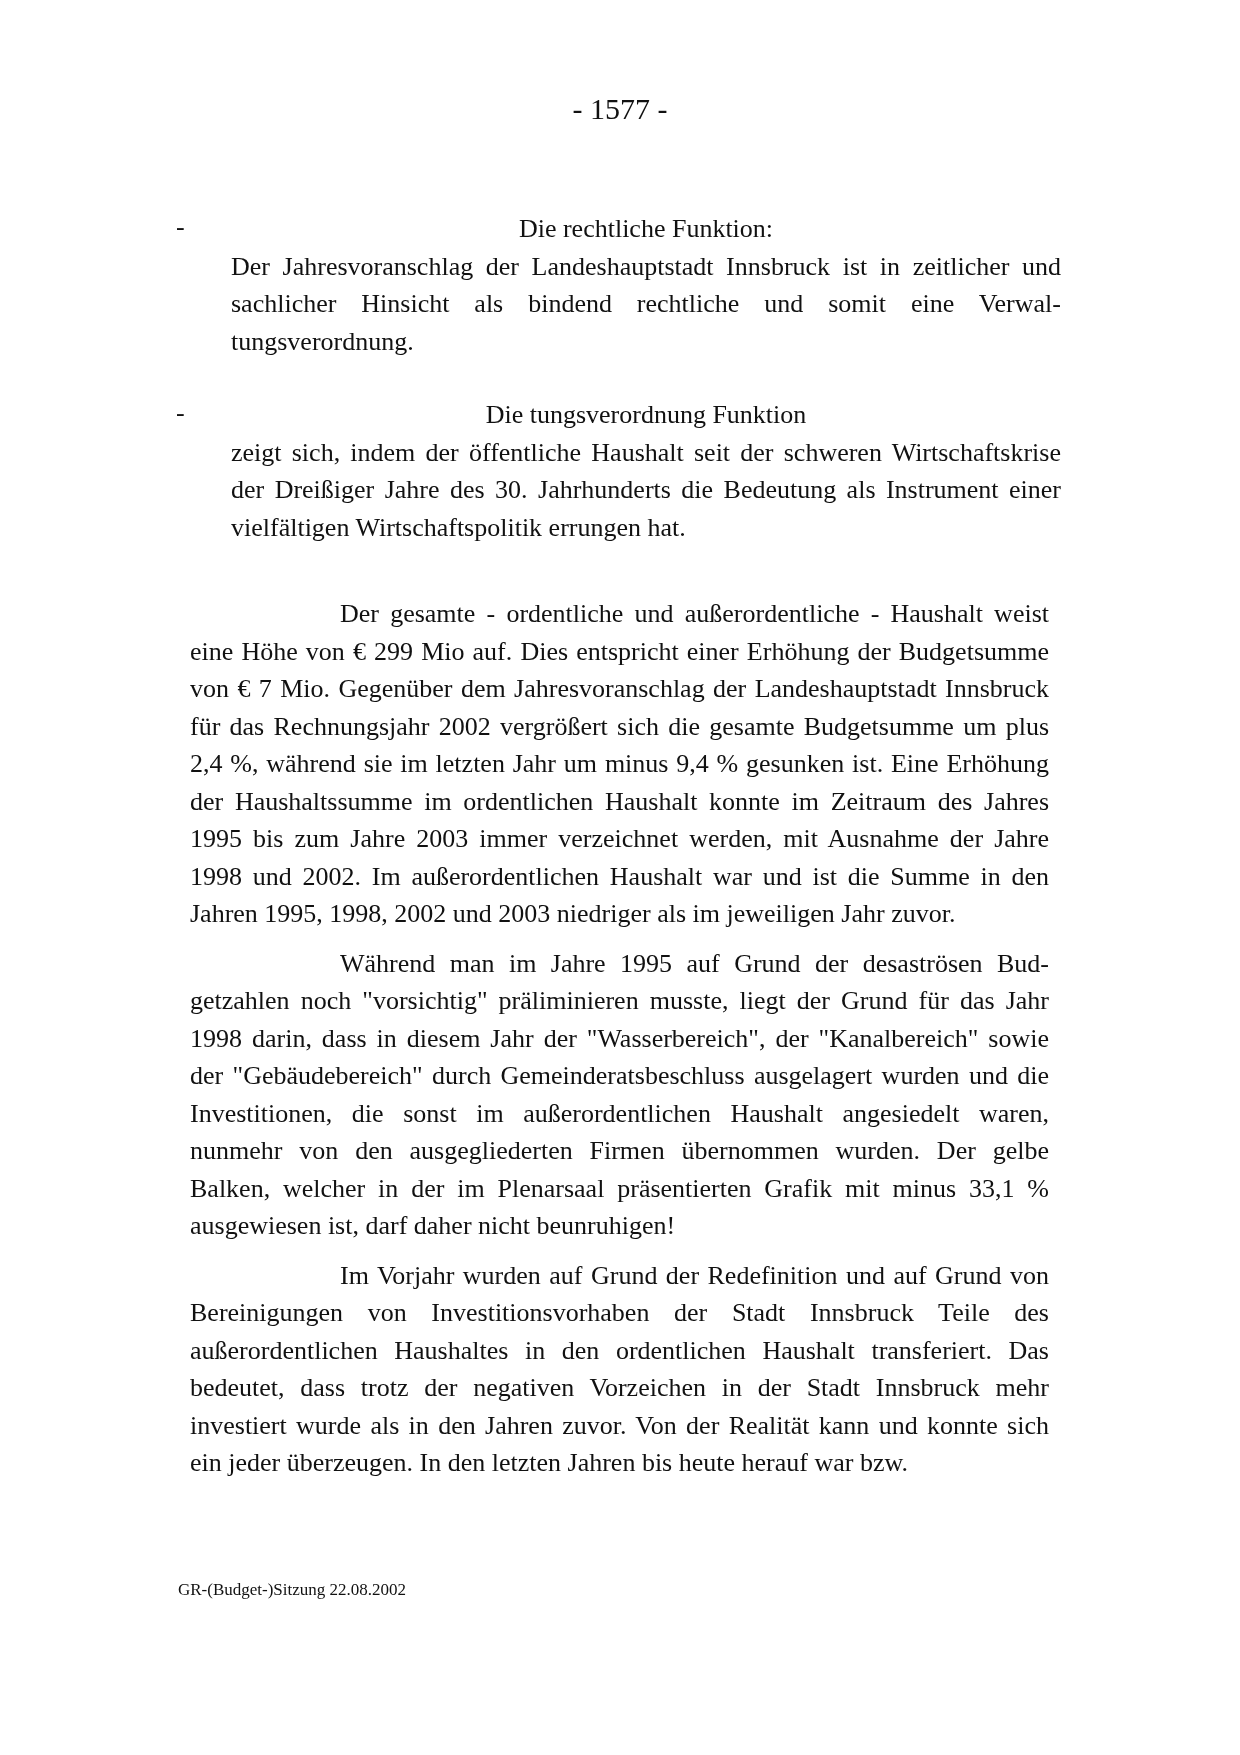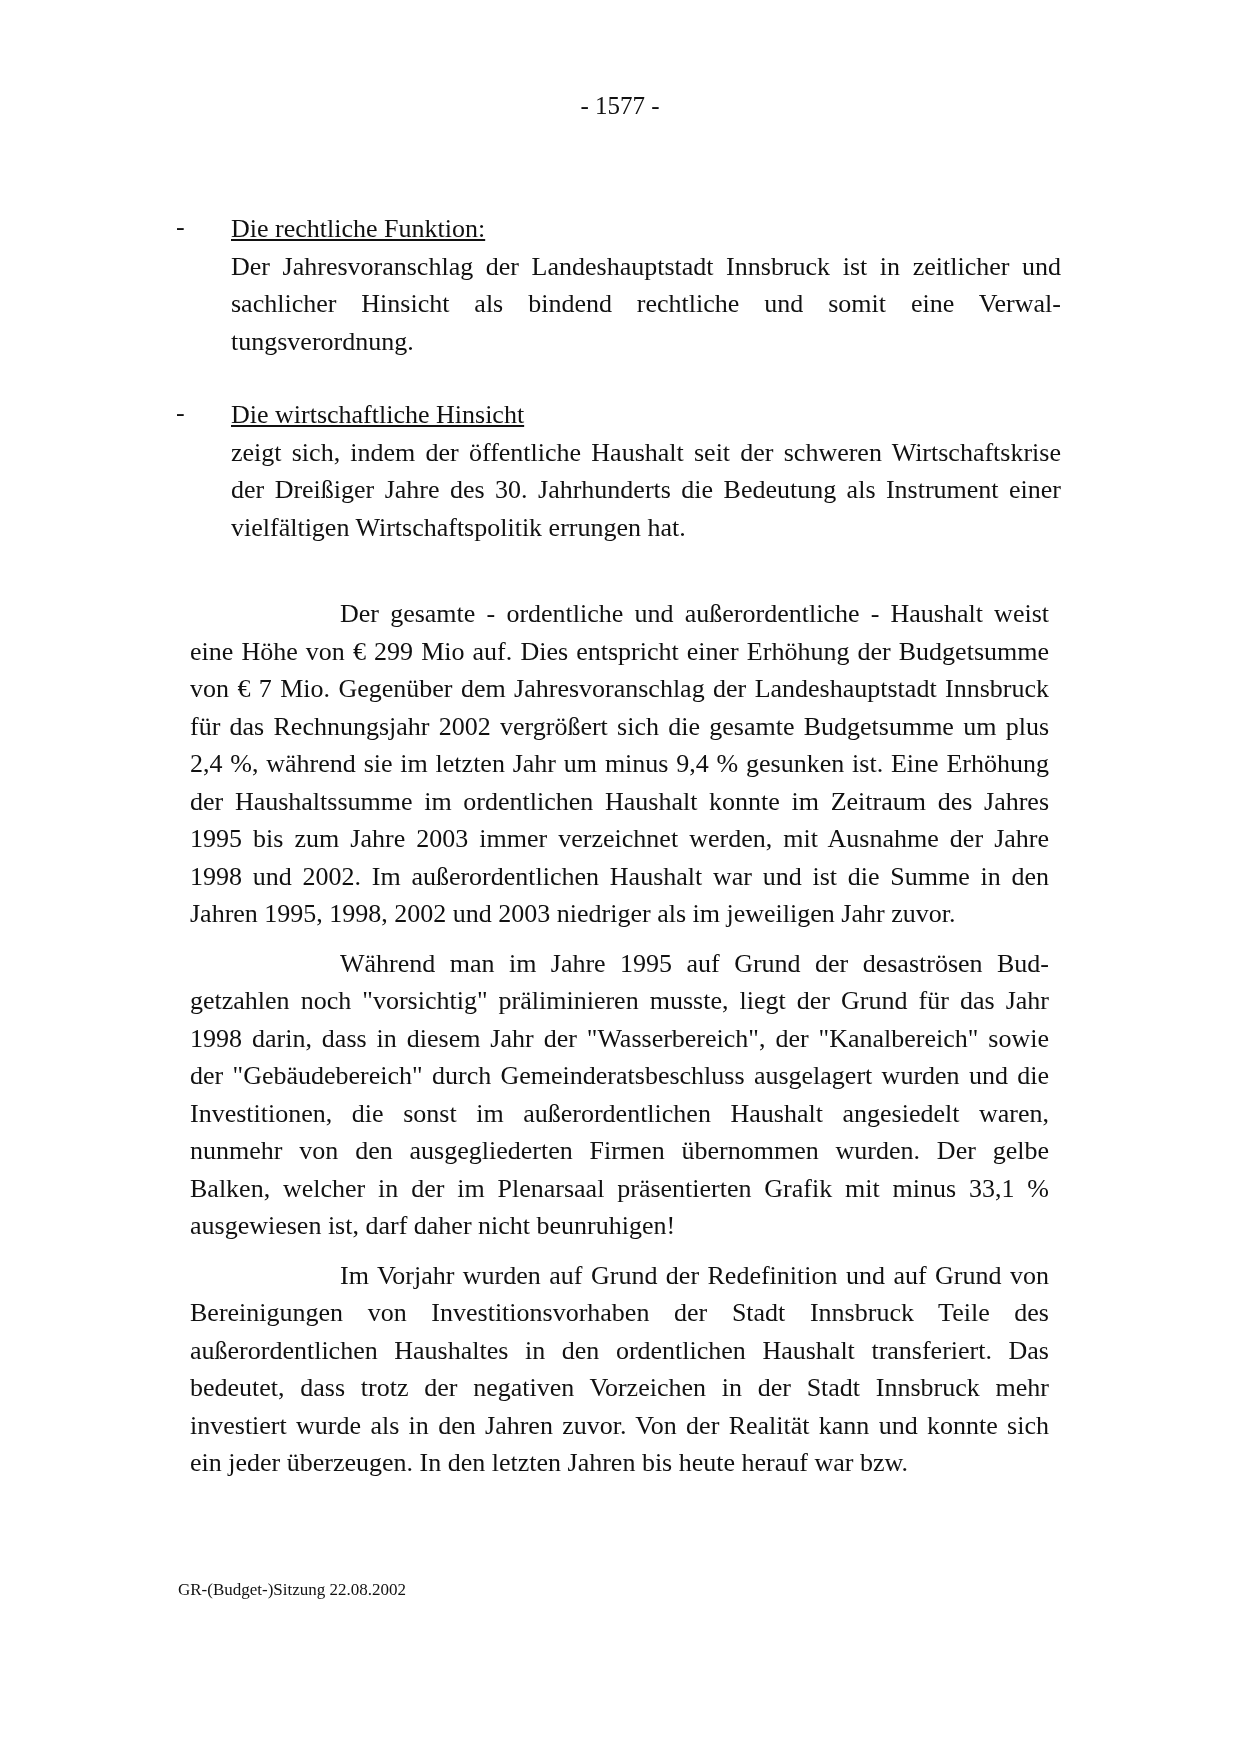--- a/index.html
+++ b/index.html
@@ -1,40 +1,40 @@
 <!DOCTYPE html>
 <html><head>
 <meta charset="utf-8">
 <style>
   html, body { margin:0; padding:0; background:#ffffff; }
   body { width:1240px; height:1755px; position:relative; overflow:hidden;
          font-family:"Liberation Serif", "DejaVu Serif", serif; color:#111; }
-  .page-num { position:absolute; top:92px; left:0; width:1240px; text-align:center; font-size:25px; }
+  .page-num { position:absolute; top:92px; left:0; width:1240px; text-align:center; font-size:30px; }
   .bullet { position:absolute; left:176px; font-size:26px; }
   .item { position:absolute; left:231px; width:830px; font-size:26px; line-height:37.5px; }
-  .item .head { text-decoration:underline; display:block; }
+  .item .head { display:block;text-align:center; }
   .just { text-align:justify; text-align-last:left; }
   .para { position:absolute; left:178px; width:883px; font-size:26px; line-height:37.5px; text-align:justify; }
   .para p { margin:12px; text-indent:150px; }
   .footer { position:absolute; left:178px; top:1580px; font-size:17px; }
 </style>
 </head>
 <body>
 
 <div class="page-num">- 1577 -</div>
 
 <div class="bullet" style="top:212px">-</div>
 <div class="item" style="top:210px">
   <span class="head">Die rechtliche Funktion:</span>
   <div class="just">Der Jahresvoranschlag der Landeshauptstadt Innsbruck ist in zeitlicher und sachlicher Hinsicht als bindend rechtliche und somit eine Verwal­tungsverordnung.</div>
 </div>
 
 <div class="bullet" style="top:398px">-</div>
 <div class="item" style="top:396px">
-  <span class="head">Die wirtschaftliche Hinsicht</span>
+  <span class="head">Die tungsverordnung Funktion</span>
   <div class="just">zeigt sich, indem der öffentliche Haushalt seit der schweren Wirt­schaftskrise der Dreißiger Jahre des 30. Jahrhunderts die Bedeutung als Instrument einer vielfältigen Wirtschaftspolitik errungen hat.</div>
 </div>
 
 <div class="para" style="top:583px">
   <p>Der gesamte - ordentliche und außerordentliche - Haushalt weist eine Höhe von € 299 Mio auf. Dies entspricht einer Erhöhung der Budgetsumme von € 7 Mio. Gegenüber dem Jahresvoranschlag der Lan­deshauptstadt Innsbruck für das Rechnungsjahr 2002 vergrößert sich die gesamte Budgetsumme um plus 2,4 %, während sie im letzten Jahr um mi­nus 9,4 % gesunken ist. Eine Erhöhung der Haushaltssumme im ordentli­chen Haushalt konnte im Zeitraum des Jahres 1995 bis zum Jahre 2003 immer verzeichnet werden, mit Ausnahme der Jahre 1998 und 2002. Im außerordentlichen Haushalt war und ist die Summe in den Jahren 1995, 1998, 2002 und 2003 niedriger als im jeweiligen Jahr zuvor.</p>
   <p>Während man im Jahre 1995 auf Grund der desaströsen Bud­getzahlen noch "vorsichtig" präliminieren musste, liegt der Grund für das Jahr 1998 darin, dass in diesem Jahr der "Wasserbereich", der "Kanalbe­reich" sowie der "Gebäudebereich" durch Gemeinderatsbeschluss ausgela­gert wurden und die Investitionen, die sonst im außerordentlichen Haushalt angesiedelt waren, nunmehr von den ausgegliederten Firmen übernommen wurden. Der gelbe Balken, welcher in der im Plenarsaal präsentierten Gra­fik mit minus 33,1 % ausgewiesen ist, darf daher nicht beunruhigen!</p>
   <p>Im Vorjahr wurden auf Grund der Redefinition und auf Grund von Bereinigungen von Investitionsvorhaben der Stadt Innsbruck Teile des außerordentlichen Haushaltes in den ordentlichen Haushalt transferiert. Das bedeutet, dass trotz der negativen Vorzeichen in der Stadt Innsbruck mehr investiert wurde als in den Jahren zuvor. Von der Realität kann und konnte sich ein jeder überzeugen. In den letzten Jahren bis heute herauf war bzw.</p>
 </div>
 
 <div class="footer">GR-(Budget-)Sitzung 22.08.2002</div>

